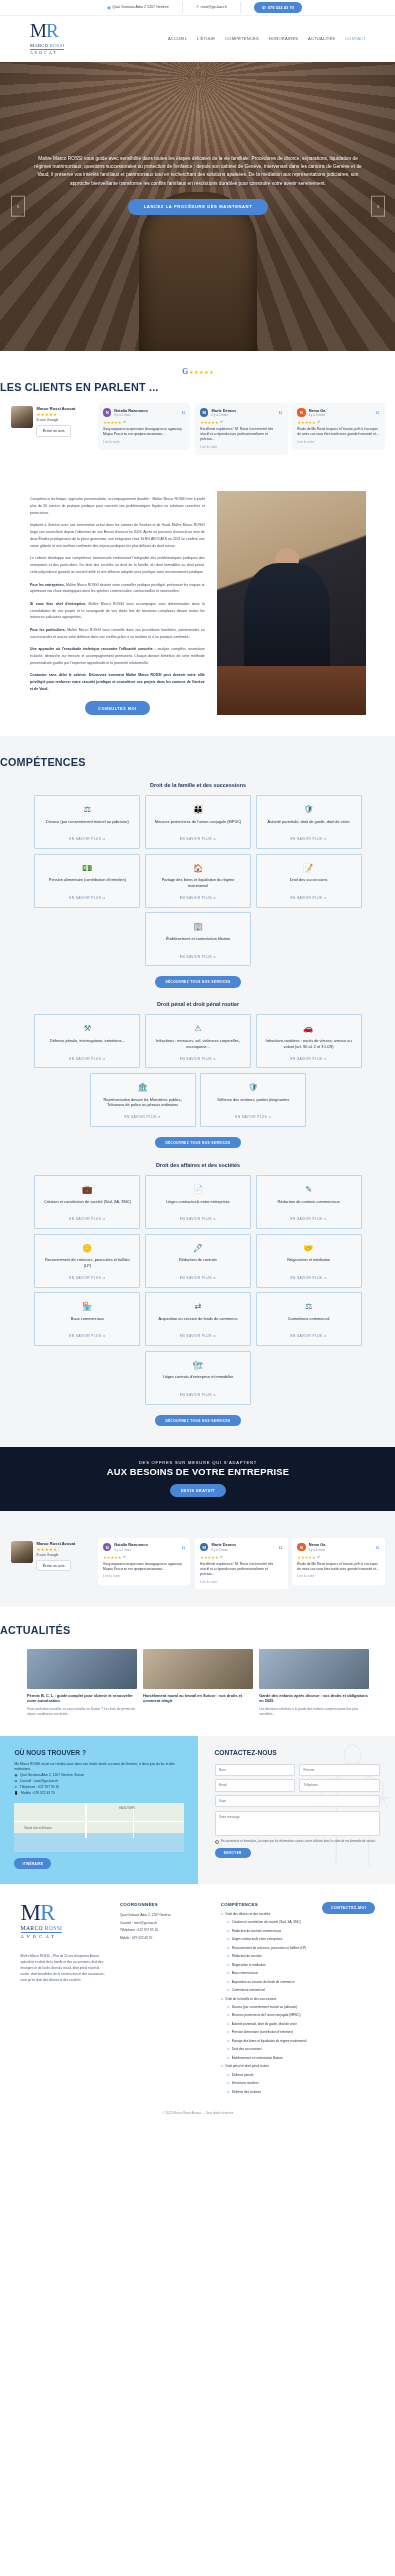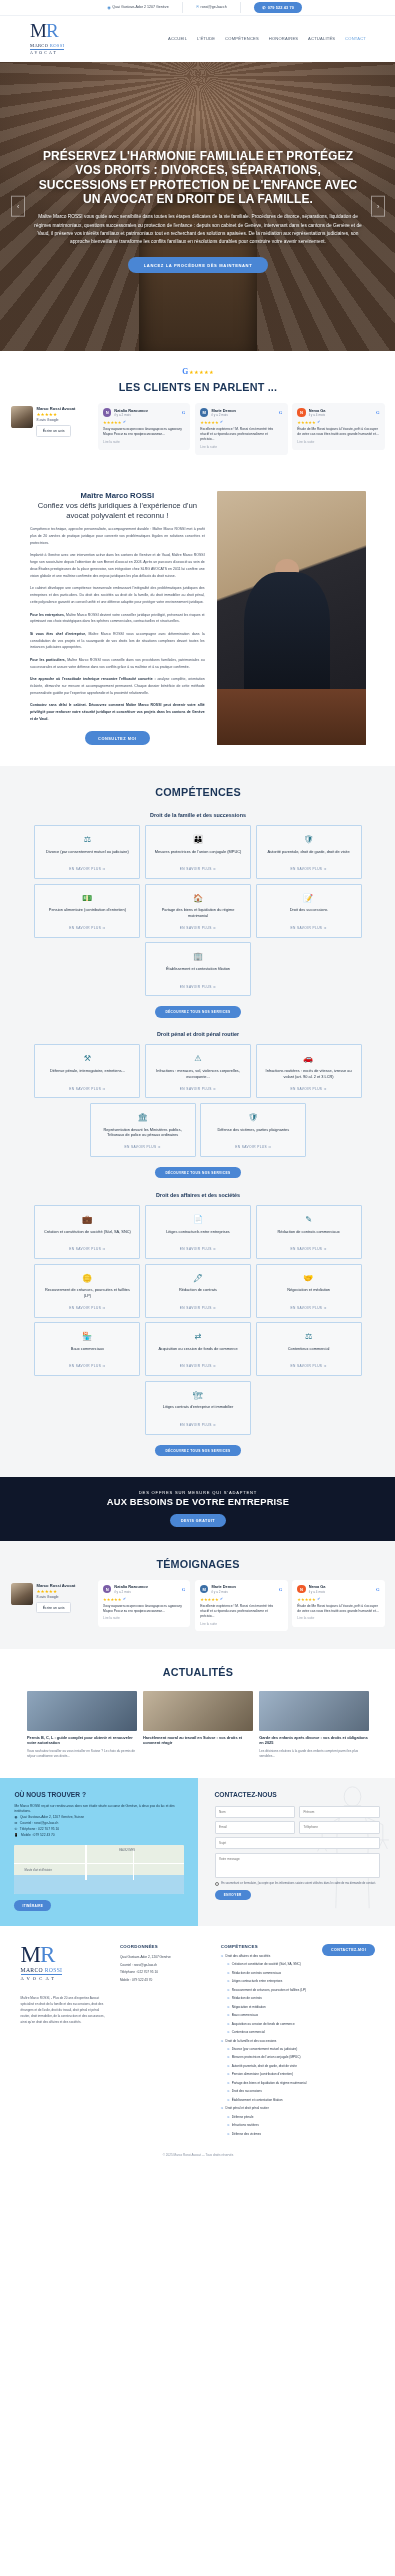--- a/index.html
+++ b/index.html
@@ -152,21 +152,21 @@
     width: 13.4px; height: 20.6px;
     border: 0.5px solid rgba(255,255,255,.45);
     color: rgba(255,255,255,.8);
     display: flex; align-items: center; justify-content: center;
     font-size: 6.7px; z-index: 4; cursor: pointer;
   }
   .hero-arrow.left { left: 11.3px; }
   .hero-arrow.right { right: 11.3px; }
   
   .sec-title {
-    text-align: center;
+    text-align: left;
     font-size: 10.8px;
     font-weight: 700;
     color: #1b3558;
     letter-spacing: 0.2px;
   }
   
   .reviews { padding: 17.5px 0 15.5px; background: #fff; }
   .g-logo {
     font-family: "Liberation Serif", serif;
     font-size: 7.7px; font-weight: 700;
@@ -370,21 +370,20 @@
     <a>HONORAIRES</a>
     <a>ACTUALITÉS</a>
     <a class="active">CONTACT</a>
   </nav>
 </div>
 
 <section class="hero">
   <div class="hero-arrow left">‹</div>
   <div class="hero-arrow right">›</div>
   <div class="hero-inner">
-    <h1>PRÉSERVEZ L'HARMONIE FAMILIALE ET PROTÉGEZ VOS DROITS : DIVORCES, SÉPARATIONS, SUCCESSIONS ET PROTECTION DE L'ENFANCE AVEC UN AVOCAT EN DROIT DE LA FAMILLE.</h1>
     <p>Maître Marco ROSSI vous guide avec sensibilité dans toutes les étapes délicates de la vie familiale. Procédures de divorce, séparations, liquidation de régimes matrimoniaux, questions successorales ou protection de l'enfance : depuis son cabinet de Genève, intervenant dans les cantons de Genève et de Vaud, il préserve vos intérêts familiaux et patrimoniaux tout en recherchant des solutions apaisées. De la médiation aux représentations judiciaires, son approche bienveillante transforme les conflits familiaux en résolutions durables pour construire votre avenir sereinement.</p>
     <button class="hero-cta">LANCEZ LA PROCÉDURE DÈS MAINTENANT</button>
   </div>
 </section>
 
 <section class="reviews">
   <div class="grow">
     <span class="g-logo">G</span>
     <span class="gstars">★★★★★</span>
   </div>
@@ -454,24 +453,20 @@
         <span class="rev-verified">✔</span>
       </div>
       <div class="rev-text">Étude de Me Rossi toujours à l'écoute, prêt à s'occuper de votre cas vous êtes traité avec grande humanité et...</div>
       <div class="rev-more">Lire la suite</div>
     </div>
   </div>
 </section>
 
 <section class="about">
   <div class="about-left">
-    <h2>
-      <span>Maître Marco ROSSI</span><br>
-      <span class="sub">Confiez vos défis juridiques à l'expérience d'un avocat polyvalent et reconnu !</span>
-    </h2>
     <p>Compétence technique, approche personnalisée, accompagnement durable : Maître Marco ROSSI met à profit plus de 20 années de pratique juridique pour convertir vos problématiques légales en solutions concrètes et protectrices.</p>
     <p>Implanté à Genève avec une intervention active dans les cantons de Genève et de Vaud, Maître Marco ROSSI forge son savoir-faire depuis l'obtention de son Brevet d'avocat en 2003. Après un parcours d'associé au sein de deux Études prestigieuses de la place genevoise, son intégration chez SLRG AVOCATS en 2011 lui confère une vision globale et une maîtrise confirmée des enjeux juridiques les plus délicats du droit suisse.</p>
     <p>Le cabinet développe une compétence transversale embrassant l'intégralité des problématiques juridiques des entreprises et des particuliers. Du droit des sociétés au droit de la famille, du droit immobilier au droit pénal, cette polyvalence garantit un conseil unifié et une défense adaptée pour protéger votre environnement juridique.</p>
     <p><b>Pour les entreprises,</b><span> Maître Marco ROSSI devient votre conseiller juridique privilégié, prévenant les risques et optimisant vos choix stratégiques dans les sphères commerciales, contractuelles et structurelles.</span></p>
     <p><b>Si vous êtes chef d'entreprise,</b><span> Maître Marco ROSSI vous accompagne avec détermination dans la consolidation de vos projets et la sauvegarde de vos droits lors de situations complexes devant toutes les instances judiciaires appropriées.</span></p>
     <p><b>Pour les particuliers,</b><span> Maître Marco ROSSI vous conseille dans vos procédures familiales, patrimoniales ou successorales et assure votre défense dans vos conflits grâce à sa maîtrise et à sa pratique confirmée.</span></p>
     <p><b>Une approche où l'exactitude technique rencontre l'efficacité concrète :</b><span> analyse complète, orientation éclairée, démarche sur mesure et accompagnement permanent. Chaque dossier bénéficie de cette méthode personnalisée guidée par l'expertise approfondie et la proximité relationnelle.</span></p>
     <p><b>Contactez sans délai le cabinet. Découvrez comment Maître Marco ROSSI peut devenir votre allié privilégié pour renforcer votre sécurité juridique et concrétiser vos projets dans les cantons de Genève et de Vaud.</b></p>
     <button class="about-cta">CONSULTEZ MOI</button>
   </div>
@@ -611,21 +606,20 @@
   <button class="comp-btn">DÉCOUVREZ TOUS NOS SERVICES</button>
 </section>
 
 <section class="offers">
   <div class="l1">DES OFFRES SUR MESURE QUI S'ADAPTENT</div>
   <div class="l2">AUX BESOINS DE VOTRE ENTREPRISE</div>
   <button>DEVIS GRATUIT</button>
 </section>
 
 <section class="temo">
-  <div class="sec-title">TÉMOIGNAGES</div>
   <div class="rev-wrap">
     <div class="rev-summary">
       <div class="rev-thumb"></div>
       <div>
         <div class="rev-sum-name">Marco Rossi Avocat</div>
         <div class="rev-sum-stars">★★★★★</div>
         <div class="rev-sum-count">8 avis Google</div>
         <button class="rev-write">Écrire un avis</button>
       </div>
     </div>

